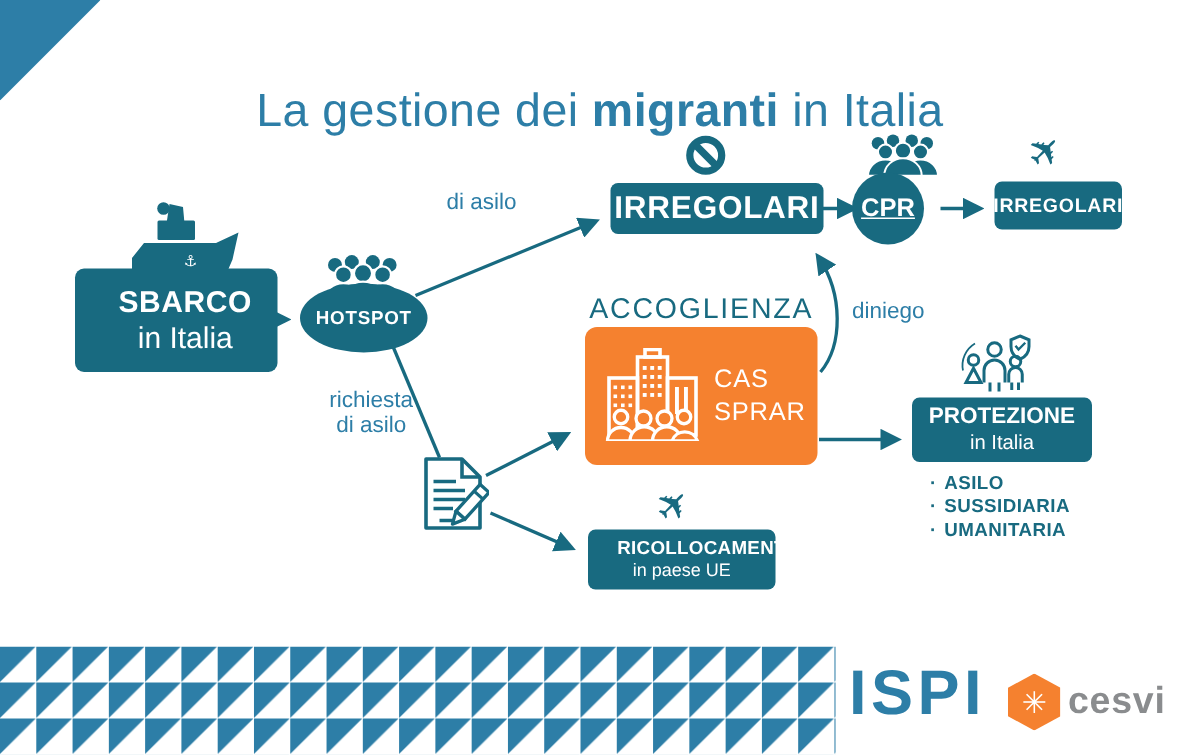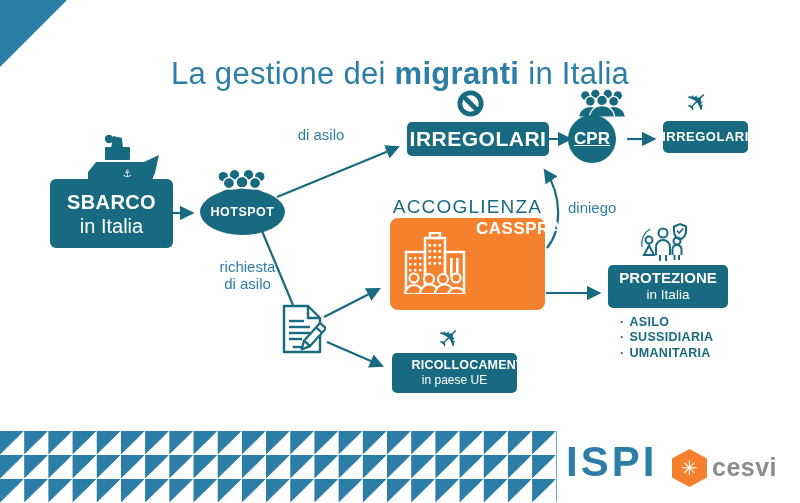--- a/index.html
+++ b/index.html
@@ -18,29 +18,29 @@
     clip-path:polygon(0 0,100% 0,0 100%);}
   
   .title{position:absolute;left:0;top:20px;width:100%;text-align:center;
     font-size:31px;color:var(--blue);letter-spacing:.3px;margin-top:36px;}
   .title .b{font-weight:700;}
   
   .overlay{position:absolute;left:0;top:0;width:800px;height:503px;pointer-events:none;}
   
   .node{position:absolute;background:var(--teal);color:#fff;display:flex;flex-direction:column;
     align-items:center;justify-content:center;text-align:center;border-radius:6px;line-height:1.2;}
-  .n-sbarco{left:50px;top:179px;width:123px;height:69px;font-size:20px;}
+  .n-sbarco{left:50px;top:179px;width:123px;height:69px;font-size:20px;padding-left:12px;}
   .n-sbarco .l1{font-weight:700;letter-spacing:.4px;}
   .n-hotspot{left:200px;top:189px;width:85px;height:46px;border-radius:50%;font-size:12.5px;font-weight:700;letter-spacing:.5px;}
   .n-irregolari{left:407px;top:122px;width:142px;height:34px;font-size:21px;font-weight:700;letter-spacing:.5px;border-radius:5px;}
   .n-cpr{left:568px;top:115px;width:48px;height:48px;border-radius:50%;font-size:17px;font-weight:700;text-decoration:underline;}
   .n-rimpatrio{left:663px;top:121px;width:85px;height:32px;font-size:13px;font-weight:700;letter-spacing:.5px;border-radius:5px;}
   .n-cas{left:390px;top:218px;width:155px;height:92px;background:var(--orange);border-radius:8px;}
-  .cas-text{position:absolute;left:86px;top:0;height:100%;display:flex;flex-direction:row;
-    justify-content:center;align-items:flex-start;font-size:17px;font-weight:700;letter-spacing:.5px;line-height:1.3;}
+  .cas-text{position:absolute;left:86px;top:0;height:100%;display:flex;flex-direction:column;
+    justify-content:center;align-items:flex-start;font-size:17px;font-weight:400;letter-spacing:.5px;line-height:1.3;}
   .n-protezione{left:608px;top:265px;width:120px;height:43px;border-radius:5px;}
   .n-protezione .l1{font-weight:700;font-size:15px;}
   .n-protezione .l2{font-size:13.5px;}
   .n-ricoll{left:392px;top:353px;width:125px;height:40px;border-radius:5px;}
   .n-ricoll .l1{font-weight:700;font-size:12.5px;letter-spacing:.2px;margin-left:30px;}
   .n-ricoll .l2{font-size:12px;}
   
   .lbl{position:absolute;color:var(--blue);font-size:15px;line-height:1.1;text-align:center;}
   .lbl-accoglienza{position:absolute;left:390px;top:196px;width:155px;text-align:center;
     color:var(--teal);font-size:19px;letter-spacing:1.2px;}

